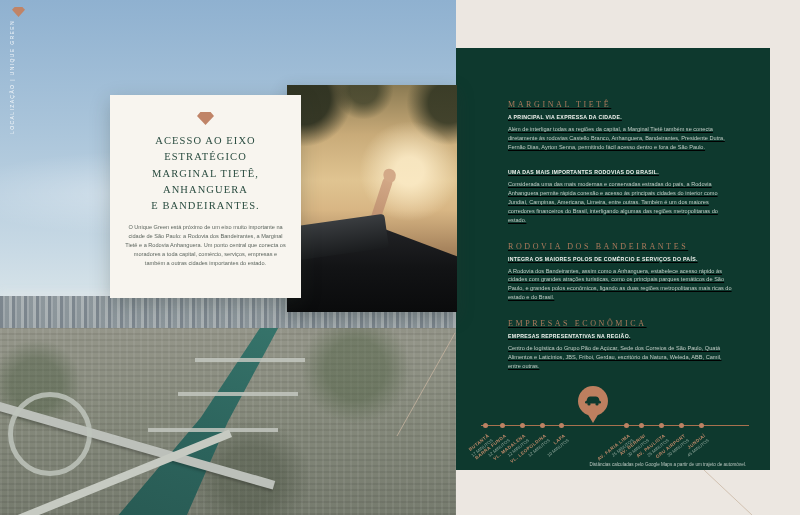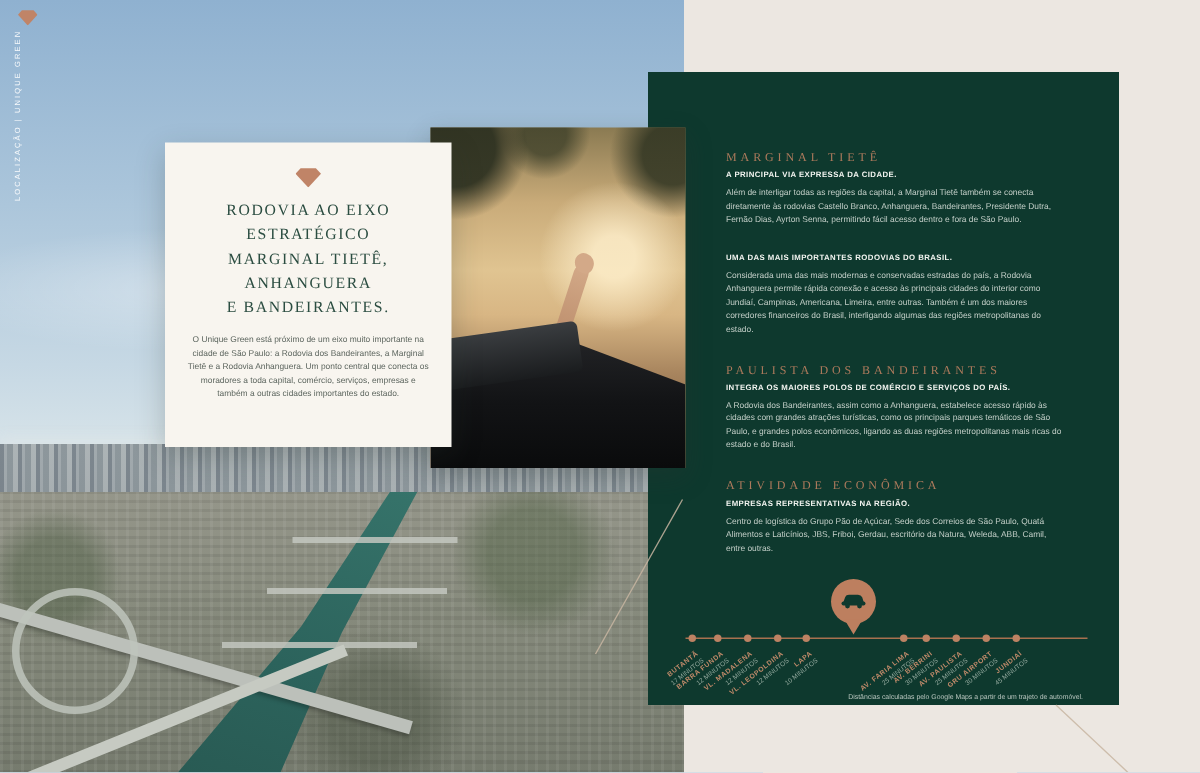--- a/index.html
+++ b/index.html
@@ -64,22 +64,22 @@
   .car-shape { position:absolute; left:0; bottom:0; width:100%; height:96px;
     background:linear-gradient(180deg, #26272a 0%, #121315 55%, #0a0b0c 100%);
     clip-path:polygon(0 38%, 55% 12%, 100% 42%, 100% 100%, 0 100%); }
   .car-window { position:absolute; left:8px; bottom:58px; width:92px; height:34px; background:linear-gradient(180deg,#3a3d40,#1a1c1e);
     transform:rotate(-8deg); border-radius:4px; }
   .arm { position:absolute; left:88px; bottom:78px; width:10px; height:58px; background:linear-gradient(180deg,#d3a988,#b98a68);
     border-radius:5px; transform:rotate(18deg); }
   .hand { position:absolute; left:96px; bottom:130px; width:13px; height:13px; background:#d3a988; border-radius:45% 55% 40% 60%; transform:rotate(20deg); }
 
   
-  .panel { position:absolute; left:432px; top:48px; width:314px; height:422px; background:#0e392e; z-index:2;
-    padding:52px 36px 0 52px; }
+  .panel { position:absolute; left:456px; top:48px; width:314px; height:422px; background:#0e392e; z-index:2;
+    padding:52px 36px 0 52px;text-decoration:underline; }
   .section { margin-bottom:17px; }
   .sec-heading { font-family:"Liberation Serif", serif; font-size:8px; letter-spacing:2.6px; color:#ad7a5c; font-weight:400; }
   .sec-sub { margin-top:5px; font-size:5.2px; font-weight:bold; letter-spacing:.3px; color:#f2f4f0; }
   .sec-body { margin-top:5px; font-size:5.6px; line-height:1.6; color:#c2cec7; max-width:226px; }
 
   
   .timeline { position:absolute; left:0; top:375px; width:314px; height:80px; }
   .tl-line { position:absolute; left:25px; top:2px; width:268px; height:1px; background:#a8714f; }
   .tl-stops { position:absolute; left:0; top:0; width:100%; height:100%; }
   .stop { position:absolute; top:0; width:0; height:0; }
@@ -121,26 +121,26 @@
     <div class="section">
       <div class="sec-heading">MARGINAL TIETÊ</div>
       <div class="sec-sub">A PRINCIPAL VIA EXPRESSA DA CIDADE.</div>
       <div class="sec-body">Além de interligar todas as regiões da capital, a Marginal Tietê também se conecta diretamente às rodovias Castello Branco, Anhanguera, Bandeirantes, Presidente Dutra, Fernão Dias, Ayrton Senna, permitindo fácil acesso dentro e fora de São Paulo.</div>
     </div>
     <div class="section">
       <div class="sec-sub">UMA DAS MAIS IMPORTANTES RODOVIAS DO BRASIL.</div>
       <div class="sec-body">Considerada uma das mais modernas e conservadas estradas do país, a Rodovia Anhanguera permite rápida conexão e acesso às principais cidades do interior como Jundiaí, Campinas, Americana, Limeira, entre outras. Também é um dos maiores corredores financeiros do Brasil, interligando algumas das regiões metropolitanas do estado.</div>
     </div>
     <div class="section">
-      <div class="sec-heading">PAULISTA DOS BANDEIRANTES</div>
+      <div class="sec-heading">RODOVIA DOS BANDEIRANTES</div>
       <div class="sec-sub">INTEGRA OS MAIORES POLOS DE COMÉRCIO E SERVIÇOS DO PAÍS.</div>
       <div class="sec-body">A Rodovia dos Bandeirantes, assim como a Anhanguera, estabelece acesso rápido às cidades com grandes atrações turísticas, como os principais parques temáticos de São Paulo, e grandes polos econômicos, ligando as duas regiões metropolitanas mais ricas do estado e do Brasil.</div>
     </div>
     <div class="section">
-      <div class="sec-heading">ATIVIDADE ECONÔMICA</div>
+      <div class="sec-heading">EMPRESAS ECONÔMICA</div>
       <div class="sec-sub">EMPRESAS REPRESENTATIVAS NA REGIÃO.</div>
       <div class="sec-body">Centro de logística do Grupo Pão de Açúcar, Sede dos Correios de São Paulo, Quatá Alimentos e Laticínios, JBS, Friboi, Gerdau, escritório da Natura, Weleda, ABB, Camil, entre outras.</div>
     </div>
 
     <div class="timeline">
       <div class="tl-line"></div>
       <div class="tl-stops">
 
       <div class="stop" style="left: 29px;">
             <div class="stop-dot"></div>
@@ -234,21 +234,21 @@
 
   <div class="photo-car">
     <div class="arm"></div>
     <div class="hand"></div>
     <div class="car-shape"></div>
     <div class="car-window"></div>
   </div>
 
   <div class="card">
     <div class="card-gem"></div>
-    <div class="card-title">RODOVIA AO EIXO
+    <div class="card-title">ACESSO AO EIXO
 ESTRATÉGICO
 MARGINAL TIETÊ,
 ANHANGUERA
 E BANDEIRANTES.</div>
     <div class="card-body">O Unique Green está próximo de um eixo muito importante na cidade de São Paulo: a Rodovia dos Bandeirantes, a Marginal Tietê e a Rodovia Anhanguera. Um ponto central que conecta os moradores a toda capital, comércio, serviços, empresas e também a outras cidades importantes do estado.</div>
   </div>
 
 </div>
 
 </body></html>

